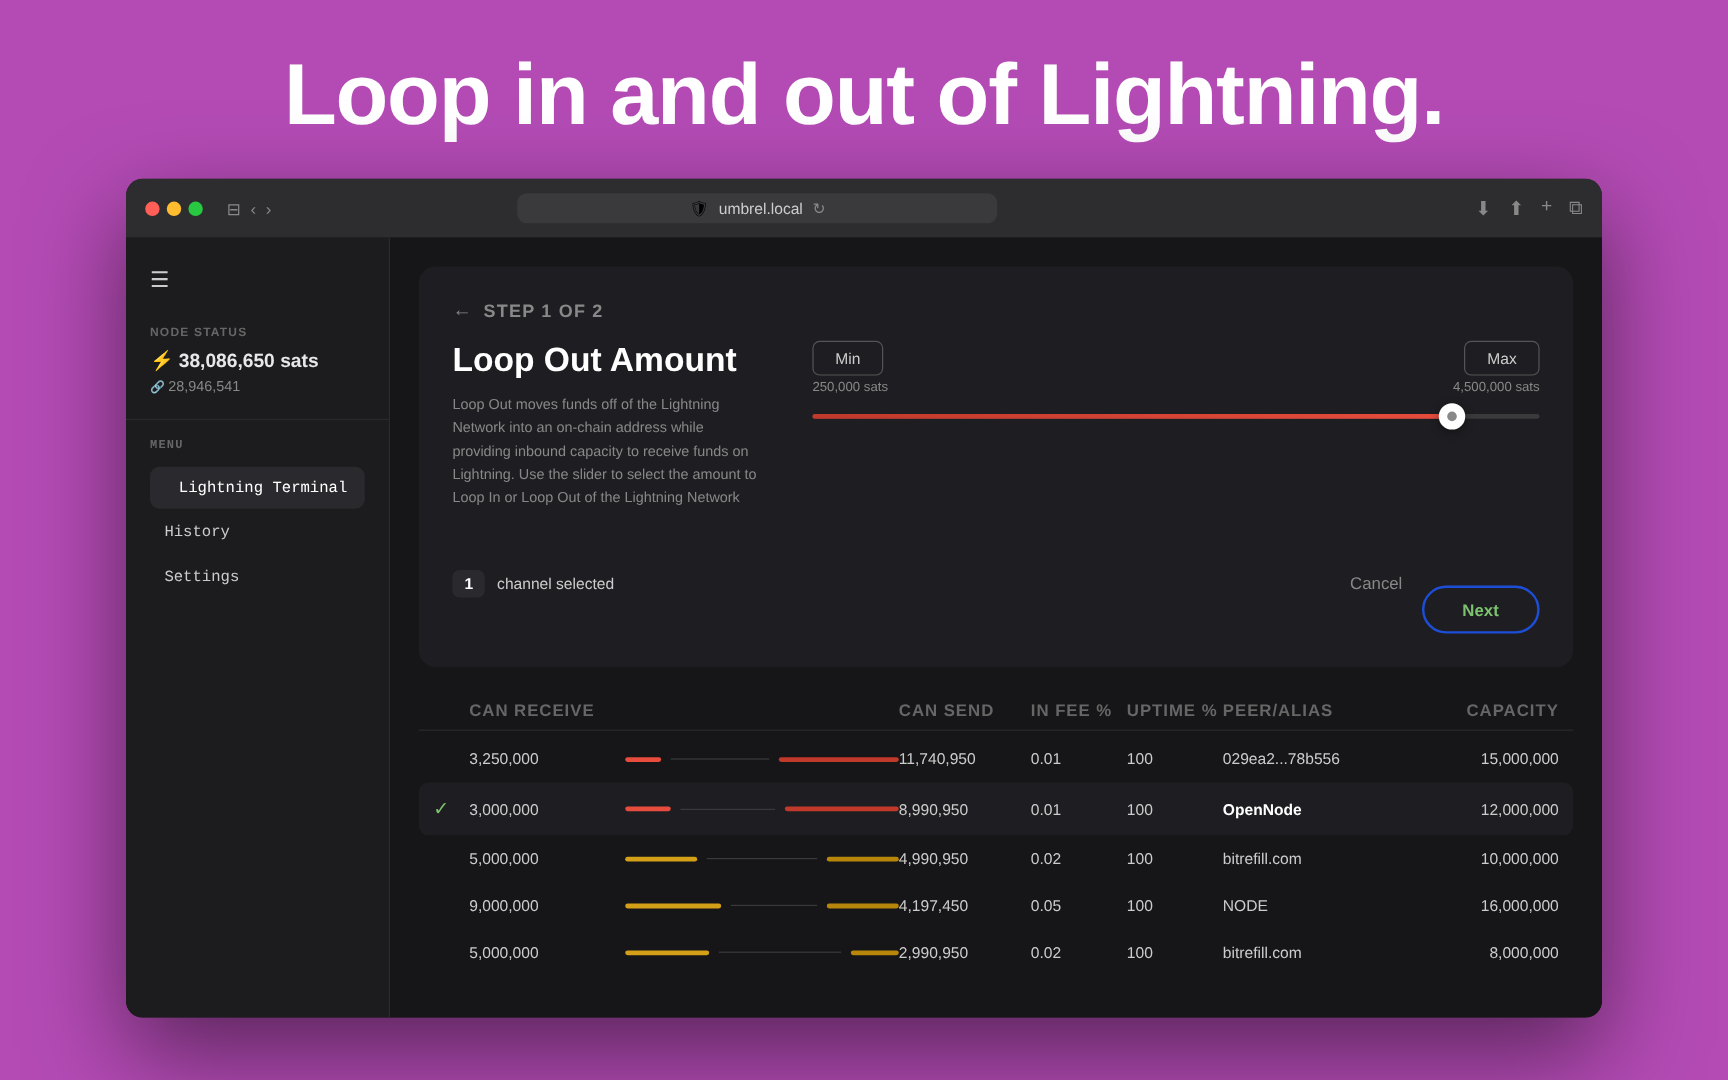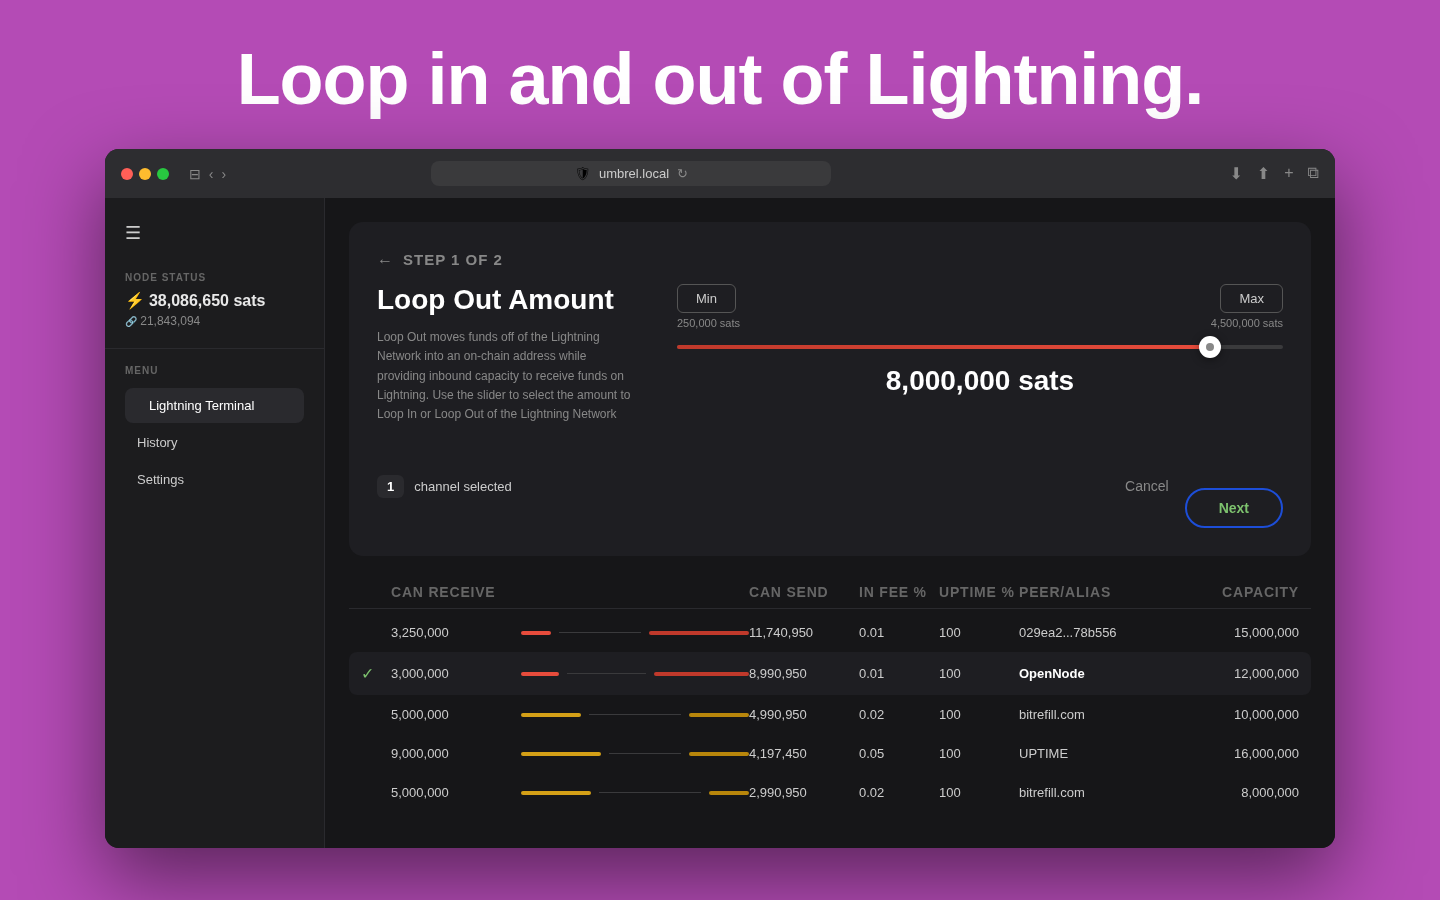--- a/index.html
+++ b/index.html
@@ -138,20 +138,21 @@
       color: #888;
       font-size: 12px;
     }
     .node-balance-chain::before {
       content: '🔗 ';
       font-size: 10px;
     }
 
     .menu-section {
       padding: 16px 20px 8px;
+      font-family: Liberation Mono, monospace;
     }
     .menu-label {
       color: #666;
       font-size: 10px;
       font-weight: 600;
       letter-spacing: 1px;
       margin-bottom: 12px;
     }
     .menu-item {
       padding: 10px 12px;
@@ -421,21 +422,21 @@
     </div>
   </div>
 
   <div class="app-layout">
 
     <div class="sidebar">
       <div class="hamburger">☰</div>
       <div class="node-status-section">
         <div class="node-status-label">NODE STATUS</div>
         <div class="node-balance-btc">38,086,650 sats</div>
-        <div class="node-balance-chain">21,843,094</div>
+        <div class="node-balance-chain">28,946,541</div>
       </div>
       <div class="menu-section">
         <div class="menu-label">MENU</div>
         <div class="menu-item active">Lightning Terminal</div>
         <div class="menu-item">History</div>
         <div class="menu-item">Settings</div>
       </div>
     </div>
 
     <div class="main-content">
@@ -466,21 +467,20 @@
 
             <div class="slider-container">
               <div class="slider-track">
                 <div class="slider-fill"></div>
                 <div class="slider-thumb">
                   <div class="slider-thumb-inner"></div>
                 </div>
               </div>
             </div>
 
-            <div class="slider-value">8,000,000 sats</div>
           </div>
         </div>
 
         <div class="card-footer">
           <div class="channel-selected-badge">
             <span class="channel-count">1</span>
             <span>channel selected</span>
           </div>
           <div class="footer-actions">
             <button class="cancel-btn">Cancel</button>
@@ -558,21 +558,21 @@
           <div class="table-cell">
             <div class="channel-bar-container">
               <div class="bar-segment bar-gold-left" style="width:80px;"></div>
               <div class="bar-spacer"></div>
               <div class="bar-segment bar-gold-right" style="width:60px;"></div>
             </div>
           </div>
           <div class="table-cell">4,197,450</div>
           <div class="table-cell">0.05</div>
           <div class="table-cell">100</div>
-          <div class="table-cell">UPTIME</div>
+          <div class="table-cell">NODE</div>
           <div class="table-cell right" style="text-align:right;">16,000,000</div>
         </div>
 
         <div class="table-row">
           <div class="table-cell check-cell"></div>
           <div class="table-cell">5,000,000</div>
           <div class="table-cell">
             <div class="channel-bar-container">
               <div class="bar-segment bar-gold-left" style="width:70px;"></div>
               <div class="bar-spacer"></div>

